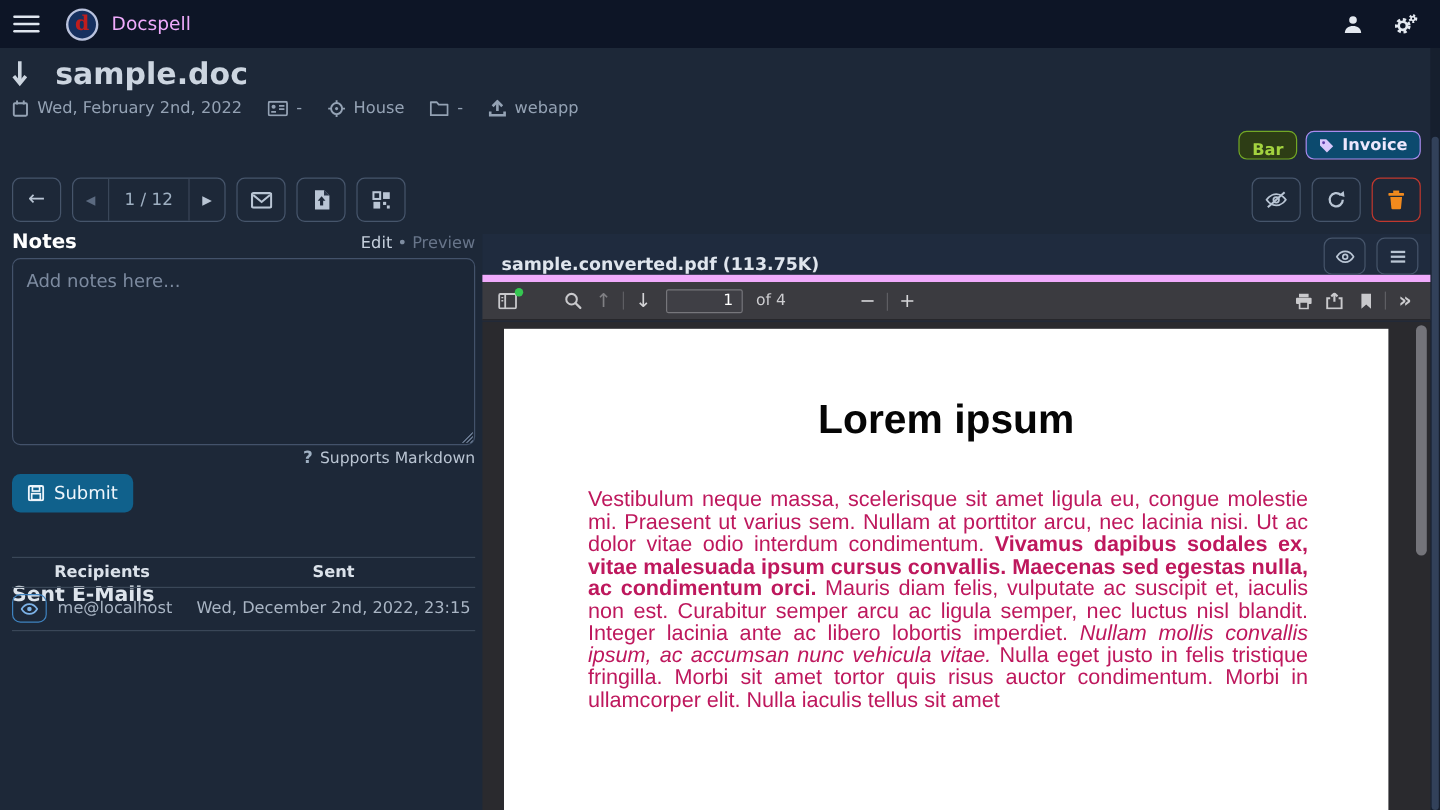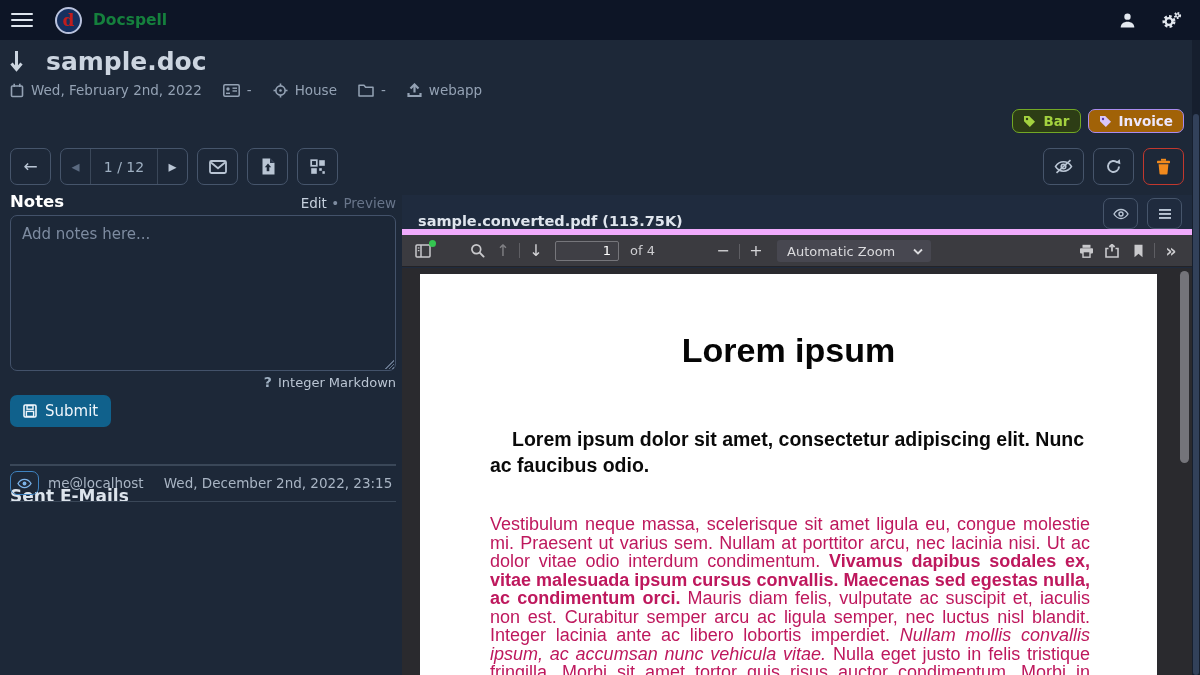--- a/index.html
+++ b/index.html
@@ -15,41 +15,41 @@
   
   .navbar { position:absolute; top:0; left:0; width:1200px; height:40px;
             background:#0d1526; display:flex; align-items:center; }
   .burger { margin-left:11px; width:22px; cursor:pointer; }
   .burger .bar { display:block; height:2.5px; background:#dfe6ef; margin:3.5px 0; border-radius:1px; }
   .logo { margin-left:22px; width:27px; height:27px; border-radius:50%;
           background:#16305f; border:2.5px solid #b9c2dd;
           display:flex; align-items:center; justify-content:center; cursor:pointer; }
   .logo-d { color:#c01d1d; font-weight:bold; font-size:17px; line-height:1;
             font-family:"DejaVu Serif",serif; }
-  .brand { margin-left:11px; font-size:15.5px; font-weight:bold; color:#15803d; }
+  .brand { margin-left:11px; font-size:15.5px; font-weight:normal; color:#f0abfc; }
   .nav-right { margin-left:auto; display:flex; align-items:center; gap:24px; padding-right:18px; }
   .nav-ic { cursor:pointer; }
 
   
   .page-scrollbar { position:absolute; top:40px; right:0; width:8px; height:635px; background:#161f2e; }
   .page-scroll-thumb { position:absolute; top:74px; left:1px; width:6px; height:561px;
                        background:#32415a; border-radius:3px; }
 
   
   .item-title { position:absolute; top:47px; left:10px; display:flex; align-items:center; gap:23px;
                 font-size:25px; font-weight:bold; color:#ccd5e0; }
   .item-meta  { position:absolute; top:82px; left:10px; display:flex; align-items:center; gap:7px;
                 font-size:13.5px; color:#94a2b4; }
   .meta-gap { width:7px; }
 
   .tags-row { position:absolute; top:109px; right:16px; display:flex; gap:7px; }
   .tag { display:flex; align-items:center; gap:7px; height:24px; padding:0 10px;
          border-radius:7px; border:1px solid; font-size:13.5px; font-weight:bold; cursor:pointer; }
-  .tag-green  { background:#2d3d15; border-color:#73a825; color:#a3d23f; }
-  .tag-purple { background:#a16207; border-color:#a98bee; color:#ede7fd; }
+  .tag-green  { background:#2d3d15; border-color:#73a825; color:#a3d23f;flex-direction:column; }
+  .tag-purple { background:#0c4a6e; border-color:#a98bee; color:#ede7fd; }
 
   
   .toolbar { position:absolute; top:148px; left:10px; right:16px; display:flex; align-items:center; }
   .tb-left  { display:flex; gap:9px; }
   .tb-right { margin-left:auto; display:flex; gap:9px; }
   .btn { height:37px; min-width:41px; border:1px solid #46556b; border-radius:7px;
          background:transparent; display:flex; align-items:center; justify-content:center;
          color:#b9c5d4; cursor:pointer; font-size:15px; }
   .btn .glyph { font-size:17px; line-height:1; }
   .pager { display:flex; align-items:stretch; height:37px; border:1px solid #46556b; border-radius:7px; overflow:hidden; }
@@ -299,34 +299,38 @@
 <div class="notes-head">Notes</div>
 <div class="notes-links">
   <span class="link-edit">Edit</span>
   <span>•</span>
   <span class="link-preview">Preview</span>
 </div>
 <textarea class="notes-area" placeholder="Add notes here..." style=""></textarea>
 <div class="resize-grip"></div>
 <div class="md-hint">
   <span class="md-q">?</span>
-  <span>Integer Markdown</span>
+  <span>Supports Markdown</span>
 </div>
 <button class="submit-btn">
   <svg width="14" height="14" viewBox="0 0 14 14">
     <rect x="1" y="1" width="12" height="12" rx="1.2" fill="none" stroke="#eef5fb" stroke-width="1.6"></rect>
     <rect x="4" y="1.6" width="6" height="3.6" fill="none" stroke="#eef5fb" stroke-width="1.4"></rect>
     <rect x="3.4" y="7.4" width="7.2" height="5" fill="none" stroke="#eef5fb" stroke-width="1.4"></rect>
   </svg>
   <span>Submit</span>
 </button>
 
 <div class="sent-head">Sent E-Mails</div>
 <div class="mail-table">
   <hr class="mail-hr">
+  <div class="mail-thead">
+    <div class="mail-th-recipients">Recipients</div>
+    <div class="mail-th-sent">Sent</div>
+  </div>
   <hr class="mail-hr">
   <div class="mail-row">
     <div class="mail-cell-recip">
       <div class="eye-btn">
         <svg width="15" height="11" viewBox="0 0 15 11">
           <path d="M1 5.5S3.5 1.4 7.5 1.4 14 5.5 14 5.5s-2.5 4.1-6.5 4.1S1 5.5 1 5.5z" fill="none" stroke="#7db3e8" stroke-width="1.4"></path>
           <circle cx="7.5" cy="5.5" r="1.9" fill="#7db3e8"></circle>
         </svg>
       </div>
       <span>me@localhost</span>
@@ -383,26 +387,20 @@
     <span class="of-label">of 4</span>
 
     <div class="zoom-cluster">
       <div class="ptb glyph-btn">
         <span>−</span>
       </div>
       <div class="pdf-sep"></div>
       <div class="ptb glyph-btn">
         <span>+</span>
       </div>
-      <div class="zoom-select">
-        <span>Automatic Zoom</span>
-        <svg width="10" height="7" viewBox="0 0 10 7">
-          <polyline points="1,1.5 5,5.5 9,1.5" fill="none" stroke="#dadadd" stroke-width="1.8"></polyline>
-        </svg>
-      </div>
     </div>
 
     <div class="pdf-right">
       <div class="ptb">
         <svg width="15" height="14" viewBox="0 0 15 14">
           <rect x="3.5" y="0.8" width="8" height="3" fill="#c9c9cc"></rect>
           <rect x="1" y="4.2" width="13" height="5.2" rx="0.8" fill="#c9c9cc"></rect>
           <rect x="4" y="7.6" width="7" height="5.6" fill="#3b3b40" stroke="#c9c9cc" stroke-width="1.4"></rect>
         </svg>
       </div>
@@ -421,20 +419,19 @@
       <div class="pdf-sep"></div>
       <div class="ptb more-glyph">
         <span>»</span>
       </div>
     </div>
   </div>
 
   <div class="pdf-body">
     <div class="pdf-page">
       <div class="doc-title">Lorem ipsum</div>
-      <div class="doc-heading">Lorem ipsum dolor sit amet, consectetur adipiscing elit. Nunc ac faucibus odio.</div>
       <div class="doc-para"><span>Vestibulum neque massa, scelerisque sit amet ligula eu, congue molestie mi. Praesent ut varius sem. Nullam at porttitor arcu, nec lacinia nisi. Ut ac dolor vitae odio interdum condimentum. </span><b>Vivamus dapibus sodales ex, vitae malesuada ipsum cursus convallis. Maecenas sed egestas nulla, ac condimentum orci.</b><span> Mauris diam felis, vulputate ac suscipit et, iaculis non est. Curabitur semper arcu ac ligula semper, nec luctus nisl blandit. Integer lacinia ante ac libero lobortis imperdiet. </span><i>Nullam mollis convallis ipsum, ac accumsan nunc vehicula vitae.</i><span> Nulla eget justo in felis tristique fringilla. Morbi sit amet tortor quis risus auctor condimentum. Morbi in ullamcorper elit. Nulla iaculis tellus sit amet</span></div>
     </div>
     <div class="pdf-scrollbar">
       <div class="pdf-scroll-thumb"></div>
     </div>
   </div>
 </div>
 
 </body></html>

